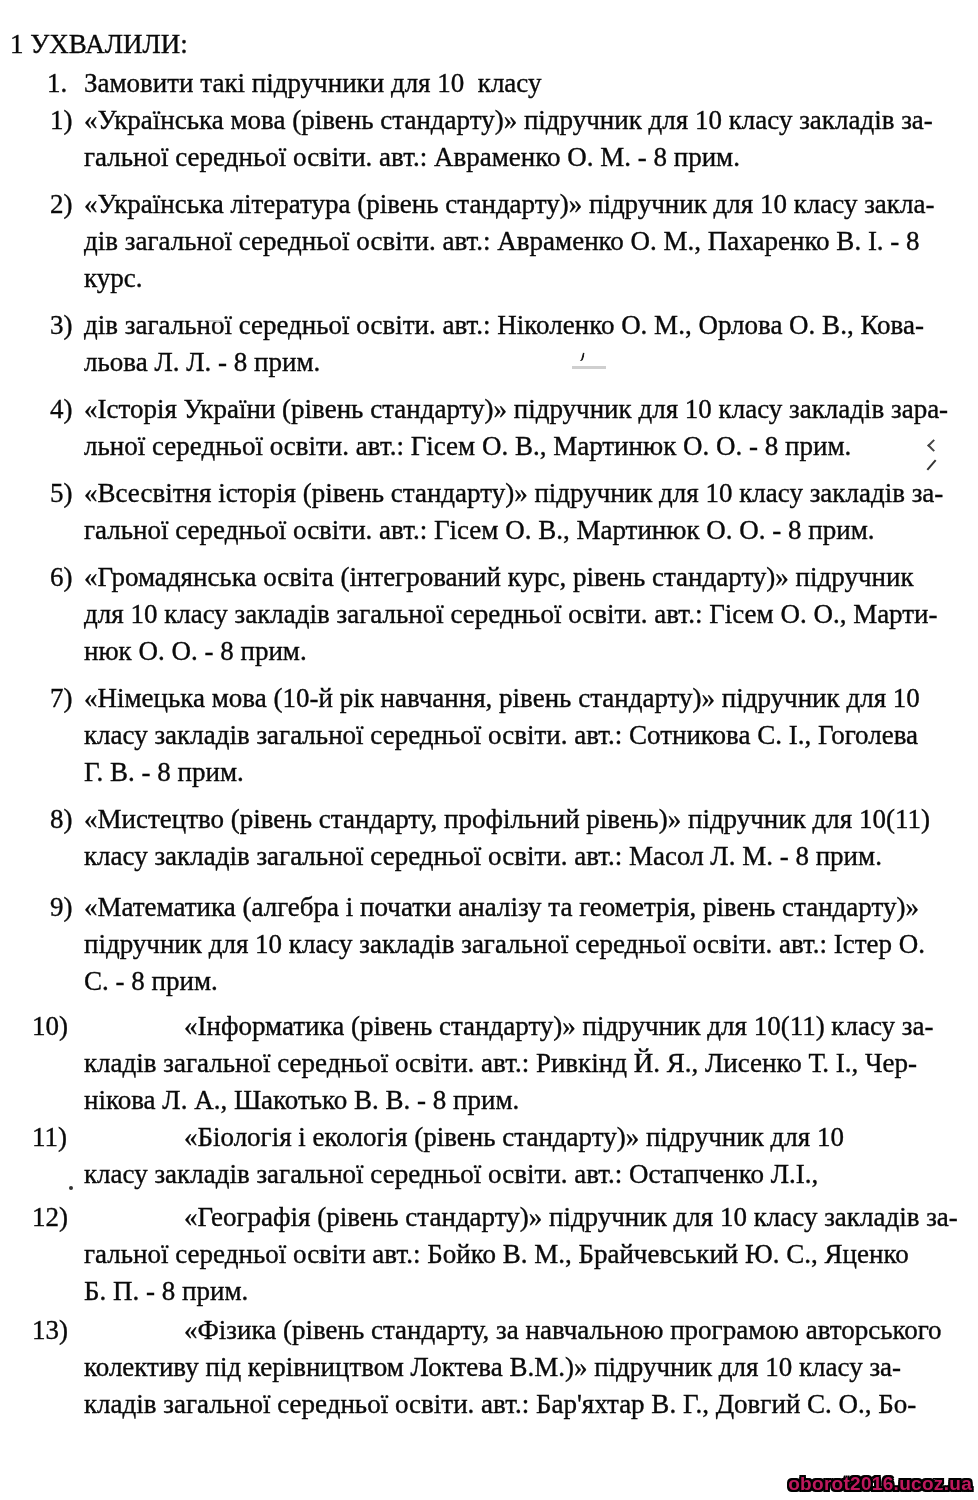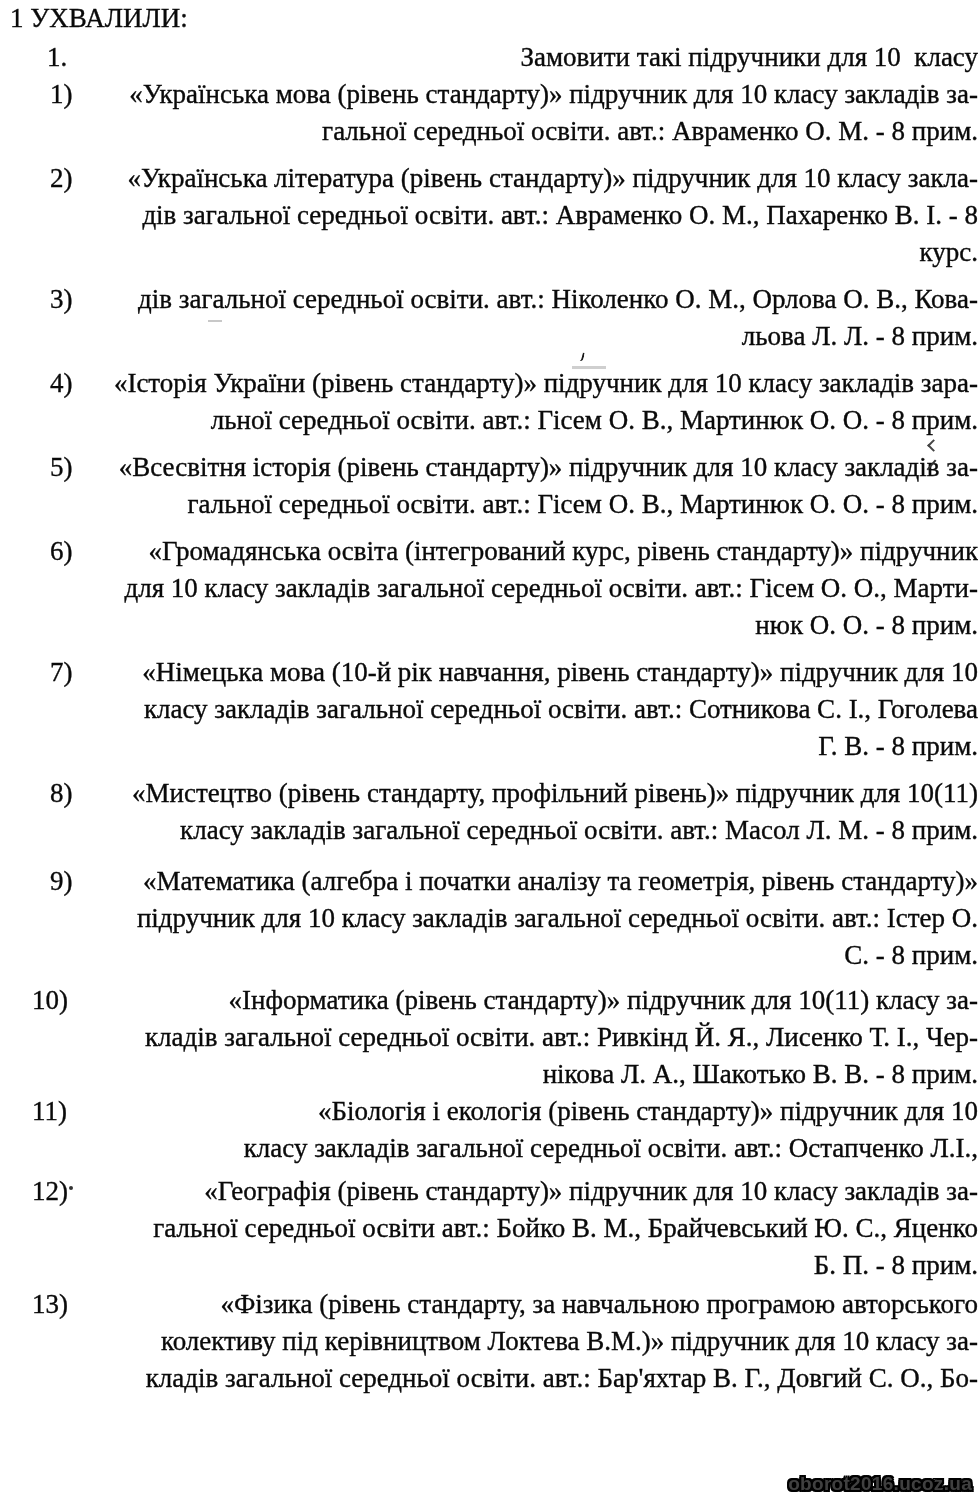--- a/index.html
+++ b/index.html
@@ -6,24 +6,25 @@
   .page{
     position:relative;
     width:978px;height:1500px;
     background:#ffffff;
     overflow:hidden;
     font-family:"Liberation Serif", "DejaVu Serif", serif;
     font-size:27px;
     line-height:37px;
     color:#0a0a0a;
     -webkit-text-stroke:0.35px #0a0a0a;
+    padding-top:26px;
     box-sizing:border-box;
   }
   .heading{padding-left:10px;}
-  .line{white-space:pre;text-align:right;}
+  .line{white-space:pre;}
   .item{position:relative;padding-left:84px;}
   .item .num{position:absolute;left:50px;top:0;}
   .intro{margin-top:2px;}
   .intro .num{left:47px;}
   .item.tabbed .num{left:32px;}
   .item.tabbed .line.first{text-indent:100px;}
   .mt0{margin-top:0;}
   .mt2{margin-top:2px;}
   .mt6{margin-top:6px;}
   .mt8{margin-top:8px;}
@@ -34,21 +35,21 @@
   .art-comma{left:577px;top:352px;width:5px;height:9px;border-right:2.5px solid #1a1a1a;border-radius:0 0 60% 60%;transform:rotate(12deg);}
   .art-dash1{left:208px;top:320px;width:14px;height:2px;background:#c8c8c8;}
   .art-dash2{left:572px;top:366px;width:34px;height:3px;background:#cfcfcf;}
   .art-caret{left:929px;top:441px;width:7px;height:7px;border-left:2px solid #444;border-bottom:2px solid #444;transform:rotate(45deg);}
   .art-slash{left:925px;top:464px;width:13px;height:2px;background:#333;transform:rotate(-50deg);}
   .art-dot{left:69px;top:1186px;width:4px;height:4px;background:#333;border-radius:50%;}
   .watermark{
     position:absolute;right:6px;bottom:5px;
     font-family:"Liberation Sans", "DejaVu Sans", sans-serif;
     font-weight:bold;font-size:19px;line-height:22px;letter-spacing:0.3px;
-    color:#404040;-webkit-text-stroke:0;
+    color:#be185d;-webkit-text-stroke:0;
     text-shadow:
       -2px -2px 0 #000, 2px -2px 0 #000, -2px 2px 0 #000, 2px 2px 0 #000,
       0 -2px 0 #000, 0 2px 0 #000, -2px 0 0 #000, 2px 0 0 #000, 1px 1px 1px #000;
   }
 </style>
 </head>
 <body>
 
 <div class="page">
 

